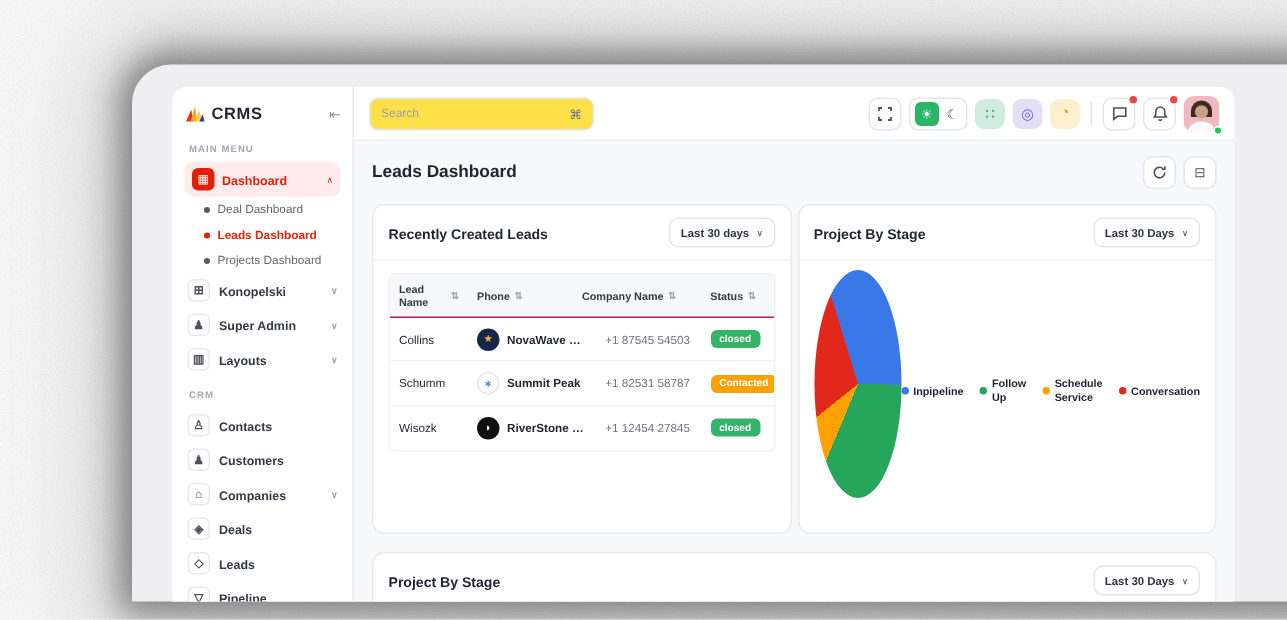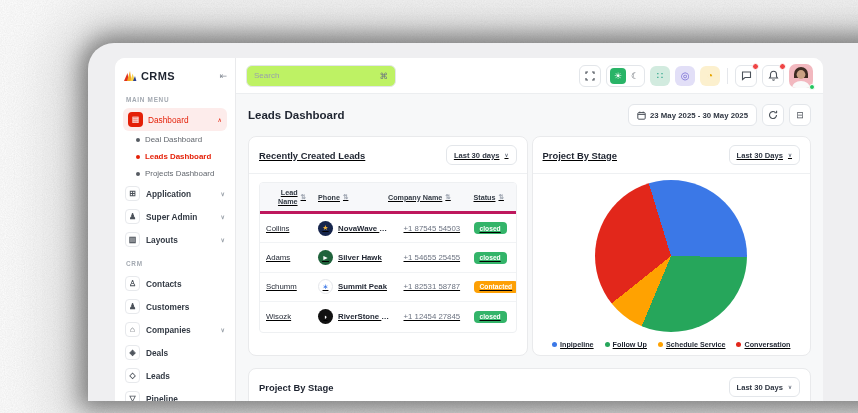--- a/index.html
+++ b/index.html
@@ -17,36 +17,36 @@
 
   
   .sidebar { width:121px; background:#fff; border-right:1px solid #e9eaec; padding:7px 8px; flex:none; }
   .logo-row { display:flex; align-items:center; gap:4px; height:22px; }
   .brand { font-size:11px; font-weight:800; color:#1e2430; letter-spacing:.4px; }
   .collapse-ic { margin-left:auto; color:#8b919a; font-size:9px; cursor:pointer; }
   .menu-label { font-size:6.4px; font-weight:700; color:#a3a9b1; letter-spacing:.7px; margin:9px 3px 5px; }
   .dash-item { display:flex; align-items:center; gap:5px; background:#fdeceb; border-radius:6px; padding:4px 5px; cursor:pointer; }
   .dash-icon { width:15px; height:15px; background:#e41f07; border-radius:4px; color:#fff; font-size:8px;
                display:flex; align-items:center; justify-content:center; flex:none; }
-  .dash-label { color:#e41f07; font-weight:400; font-size:8.3px; flex:1; }
+  .dash-label { color:#e41f07; font-weight:700; font-size:8.3px; flex:1; }
   .dash-chev { color:#e41f07; font-size:6px; }
   .sub-item { display:flex; align-items:center; gap:5px; padding:4px 2px 4px 13px; font-size:7.9px; color:#62676e; cursor:pointer; }
   .sub-dot { width:4px; height:4px; border-radius:50%; background:#565b62; flex:none; }
   .sub-item.active { color:#e41f07; font-weight:600; }
   .sub-item.active .sub-dot { background:#e41f07; }
   .nav-item { display:flex; align-items:center; gap:6px; padding:4px 2px; font-size:8.3px; color:#333a44; font-weight:600; cursor:pointer; }
   .nav-icon { width:15px; height:15px; border:1px solid #e7e9ec; background:#fff; border-radius:4px; color:#4c525a;
               font-size:8px; display:flex; align-items:center; justify-content:center; flex:none; }
   .nav-chev { margin-left:auto; color:#9aa1a9; font-size:6px; }
 
   
   .main { flex:1; min-width:0; display:flex; flex-direction:column; background:#f7f8f9; }
   .topbar { height:36px; background:#fff; border-bottom:1px solid #eceef0; display:flex; align-items:center;
             padding:0 10px; gap:6px; flex:none; }
-  .search-box { width:150px; height:22px; border:1px solid #e3e6ea; border-radius:6px; background:#bef264;
+  .search-box { width:150px; height:22px; border:1px solid #e3e6ea; border-radius:6px; background:#fde047;
                 display:flex; align-items:center; gap:4px; padding:0 7px; }
   .search-box input { border:0; outline:0; flex:1; font-size:8px; color:#333; background:transparent; min-width:0; font-family:inherit;}
   .search-box input::placeholder { color:#9aa1ab; }
   .kbd-hint { color:#6b7280; font-size:8.5px; }
   .tb-right { margin-left:auto; display:flex; align-items:center; gap:5px; }
   .icon-btn { width:22px; height:22px; border:1px solid #e3e6ea; border-radius:6px; background:#fff;
               display:flex; align-items:center; justify-content:center; position:relative; cursor:pointer; }
   .theme-pill { height:22px; border:1px solid #e3e6ea; border-radius:6px; background:#fff; display:flex;
                 align-items:center; gap:3px; padding:0 3px; cursor:pointer; }
   .theme-sun { width:16px; height:16px; background:#29b467; border-radius:4px; color:#fff; font-size:9px;
@@ -65,50 +65,50 @@
   .status-dot { position:absolute; bottom:-2px; right:-2px; width:6px; height:6px; background:#22c55e;
                 border:1.2px solid #fff; border-radius:50%; }
 
   .content { flex:1; padding:8px 12px; overflow:hidden; }
   .page-head { display:flex; align-items:center; margin:2px 0 10px; }
   .page-title { font-size:11.5px; font-weight:800; color:#1e2430; }
   .ph-right { margin-left:auto; display:flex; align-items:center; gap:5px; }
   .date-btn { height:22px; border:1px solid #e3e6ea; background:#fff; border-radius:6px; display:flex;
               align-items:center; gap:4px; padding:0 8px; font-size:7.8px; font-weight:600; color:#2f3642; cursor:pointer; }
 
-  .cards-row { display:flex; gap:4px;text-decoration:underline; }
+  .cards-row { display:flex; gap:4px; }
   .card { background:#fff; border:1px solid #e9eaec; border-radius:8px; flex:1; min-width:0; height:220px; overflow:hidden; }
   .card-head { display:flex; align-items:center; padding:8px 10px; border-bottom:1px solid #eef0f2; gap:6px; }
   .card-title { font-size:9.4px; font-weight:800; color:#1e2430; }
   .select-pill { margin-left:auto; height:20px; border:1px solid #e3e6ea; border-radius:6px; background:#fff;
                  display:flex; align-items:center; gap:5px; padding:0 7px; font-size:7.6px; color:#2f3642;
                  font-weight:600; cursor:pointer; white-space:nowrap; }
   .select-chev { color:#6b7280; font-size:5.5px; }
   .card-body { padding:8px 10px; }
 
   
   .lead-table { border:1px solid #eef0f2; border-radius:4px; overflow:hidden; }
-  .thead { display:flex; background:#f7f8fa; border-bottom:3px solid #be185d;text-align:right; }
+  .thead { display:flex; background:#f7f8fa; border-bottom:1px solid #be185d; }
   .th { font-size:7.2px; font-weight:700; color:#333a44; padding:5px 6px; display:flex; align-items:center; gap:3px; cursor:pointer; }
   .sort-ic { color:#9ca3af; font-size:6.5px; }
   .tr { display:flex; align-items:center; border-bottom:1px solid #f1f3f5; height:29.4px; }
   .tr:last-child { border-bottom:0; }
   .td { padding:0 6px; font-size:7.8px; color:#1e2430; display:flex; align-items:center; gap:5px; min-width:0; }
   .c1 { width:52px; flex:none; }
   .c2 { flex:1; }
   .c3 { width:70px; flex:none; color:#6b7280; }
   .c4 { width:48px; flex:none; }
   .th.c3 { color:#333a44; }
   .co-logo { width:15px; height:15px; border-radius:50%; display:flex; align-items:center; justify-content:center;
              font-size:7px; flex:none; }
   .co-name { font-weight:700; white-space:nowrap; overflow:hidden; text-overflow:ellipsis; }
   .status-badge { color:#fff; font-size:6.7px; font-weight:700; padding:2.5px 6px; border-radius:4px; }
 
   
-  .pie-body { display:flex; flex-direction:column; align-items:center; padding:6px 10px; }
+  .pie-body { display:flex; flex-direction:row; align-items:center; padding:6px 10px; }
   .pie { width:152px; height:152px; border-radius:50%; }
   .legend { display:flex; gap:11px; justify-content:center; margin-top:8px; }
   .legend-item { display:flex; align-items:center; gap:3px; font-size:7.2px; font-weight:600; color:#1e2430; }
   .legend-dot { width:5px; height:5px; border-radius:50%; flex:none; }
 
   .bottom-card { margin-top:12px; height:80px; }
   .bottom-filters { margin-left:auto; display:flex; gap:6px; }
   .bottom-filters .select-pill { margin-left:0; }
 
   svg.ic { display:block; }
@@ -157,21 +157,21 @@
           </div>
           <div class="sub-item">
             <span class="sub-dot"></span>
             <span>Projects Dashboard</span>
           </div>
         </div>
 
       <div id="group-items">
           <div class="nav-item">
             <span class="nav-icon">⊞</span>
-            <span>Application</span>
+            <span>Konopelski</span>
             <span class="nav-chev">∨</span>
           </div>
           <div class="nav-item">
             <span class="nav-icon">♟</span>
             <span>Super Admin</span>
             <span class="nav-chev">∨</span>
           </div>
           <div class="nav-item">
             <span class="nav-icon">▥</span>
             <span>Layouts</span>
@@ -260,27 +260,20 @@
             <span class="status-dot"></span>
           </div>
         </div>
       </div>
 
       <div class="content">
 
         <div class="page-head">
           <span class="page-title">Leads Dashboard</span>
           <div class="ph-right">
-            <div class="date-btn">
-              <svg class="ic" width="9" height="9" viewBox="0 0 9 9" fill="none" stroke="#4c525a" stroke-width="1">
-                <rect x="0.8" y="1.6" width="7.4" height="6.6" rx="1"></rect>
-                  <path d="M0.8 3.4 h7.4 M2.8 0.6 v1.6 M6.2 0.6 v1.6"></path>
-              </svg>
-              <span>23 May 2025 - 30 May 2025</span>
-            </div>
             <div class="icon-btn">
               <svg class="ic" width="10" height="10" viewBox="0 0 10 10" fill="none" stroke="#4c525a" stroke-width="1.1">
                 <path d="M8.5 5 a3.5 3.5 0 1 1 -1.2 -2.6"></path>
                   <path d="M8.6 0.8 v2 h-2" stroke-linejoin="round"></path>
               </svg>
             </div>
             <div class="icon-btn">
               <span style="font-size:9px;color:#4c525a;">⊟</span>
             </div>
           </div>
@@ -317,31 +310,20 @@
                     </div>
                   </div>
                 <div id="leads-tbody">
                     <div class="tr">
                       <div class="td c1">Collins</div>
                       <div class="td c2">
                         <span class="co-logo" style="background: rgb(22, 37, 76); color: rgb(244, 182, 63);">★</span>
                         <span class="co-name">NovaWave LLC</span>
                       </div>
                       <div class="td c3">+1 87545 54503</div>
-                      <div class="td c4">
-                        <span class="status-badge" style="background: rgb(51, 180, 105);">closed</span>
-                      </div>
-                    </div>
-                    <div class="tr">
-                      <div class="td c1">Adams</div>
-                      <div class="td c2">
-                        <span class="co-logo" style="background: rgb(32, 99, 60); color: rgb(255, 255, 255);">►</span>
-                        <span class="co-name">Silver Hawk</span>
-                      </div>
-                      <div class="td c3">+1 54655 25455</div>
                       <div class="td c4">
                         <span class="status-badge" style="background: rgb(51, 180, 105);">closed</span>
                       </div>
                     </div>
                     <div class="tr">
                       <div class="td c1">Schumm</div>
                       <div class="td c2">
                         <span class="co-logo" style="background: rgb(255, 255, 255); color: rgb(47, 111, 228); border: 1px solid rgb(229, 231, 235);">∗</span>
                         <span class="co-name">Summit Peak</span>
                       </div>

